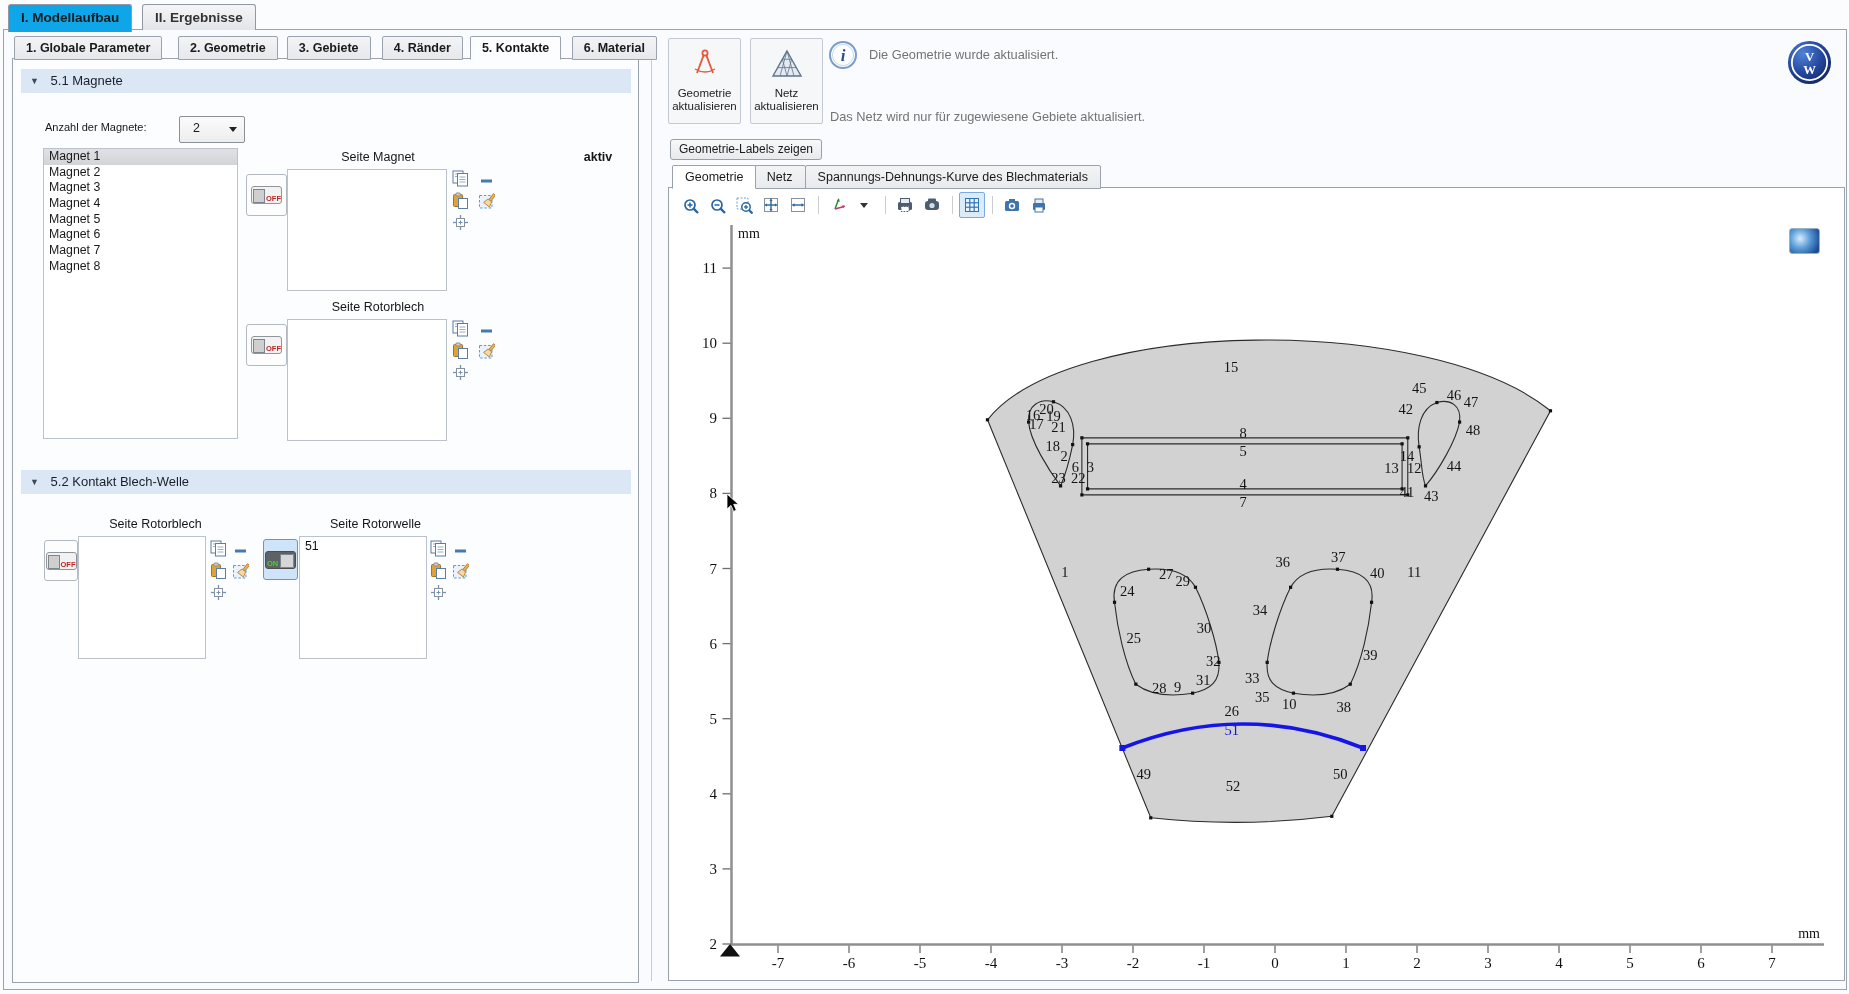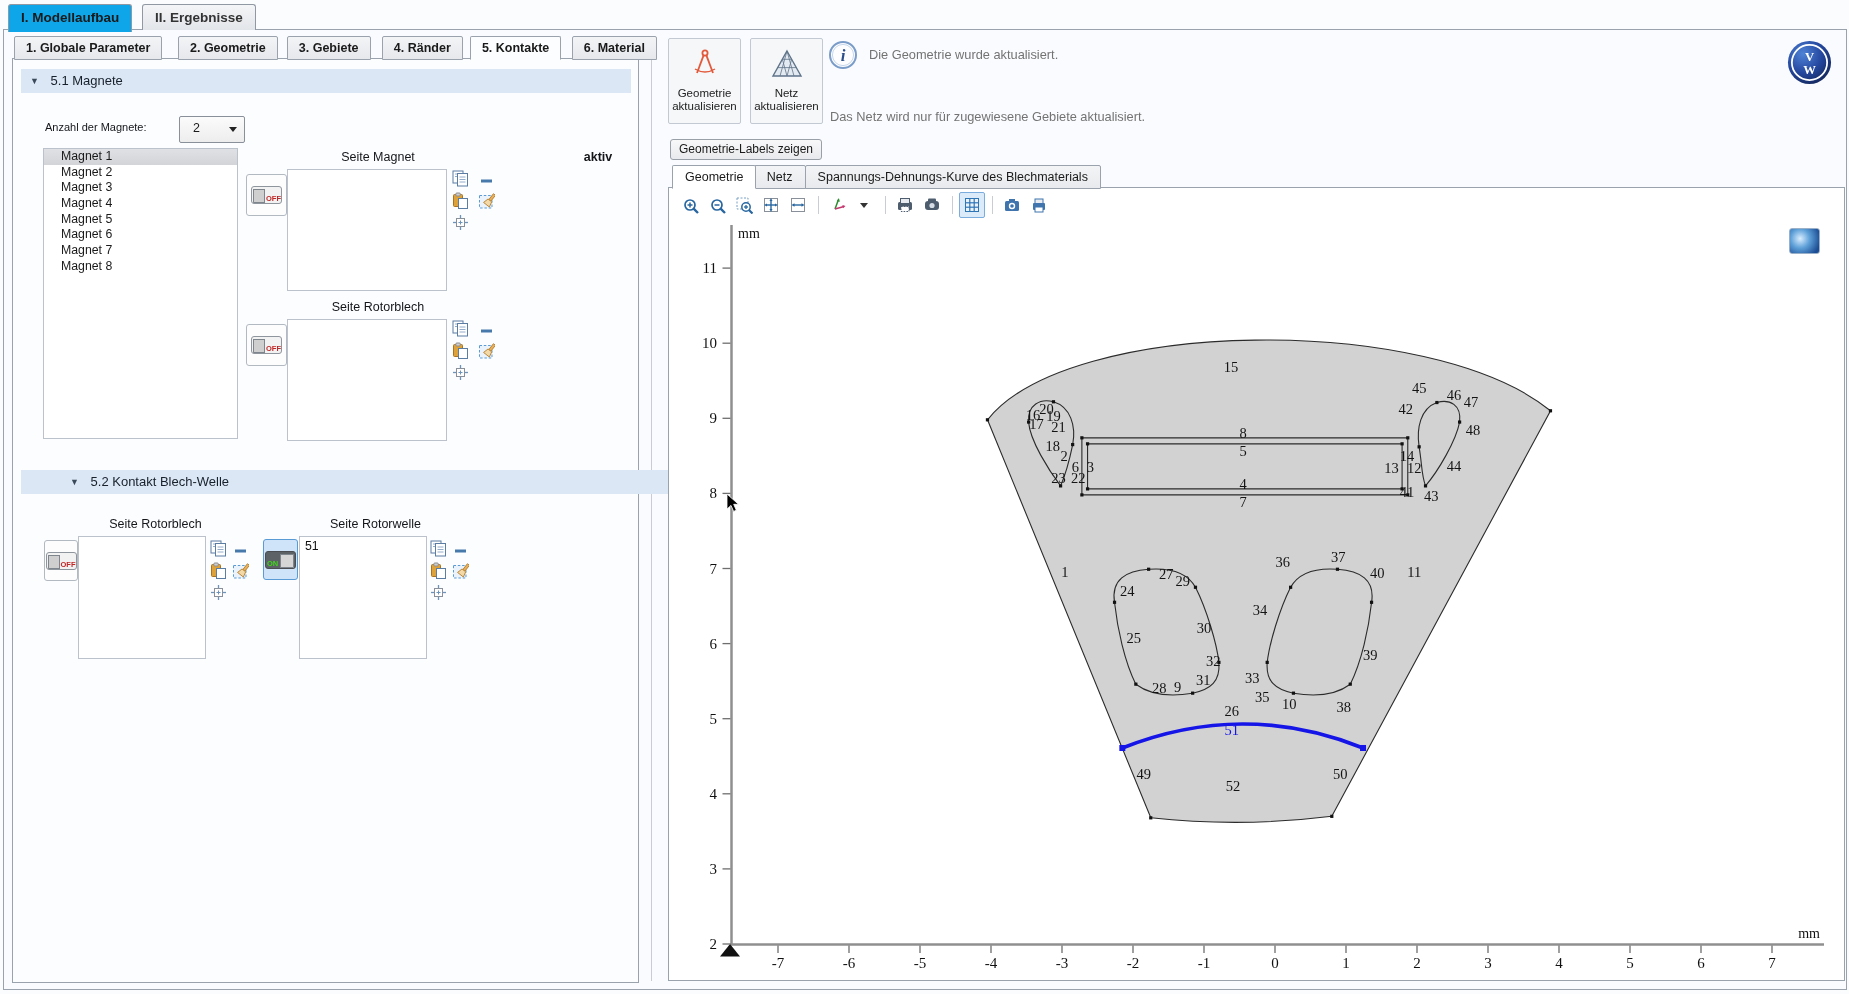--- a/index.html
+++ b/index.html
@@ -29,21 +29,21 @@
   .section-bar .tri{display:inline-block;margin:0 8px 0 9px;font-size:9px;color:#3b4a5a;
       transform:translateY(-1px);}
   .listbox{position:absolute;border:1px solid #bcc2cb;background:#fff;}
   .field-label{position:absolute;font-size:11px;color:#14161a;}
   .group-title{position:absolute;font-size:12.5px;color:#14161a;text-align:center;}
   .combo{position:absolute;border:1px solid #8a9099;background:linear-gradient(#fbfbfb,#ededee);
       border-radius:2px;font-size:12.5px;}
   .combo .val{position:absolute;left:13px;top:4px;}
   .combo .caret{position:absolute;right:7px;top:10px;width:0;height:0;
       border-left:4px solid transparent;border-right:4px solid transparent;border-top:5px solid #222;}
-  .magnet-item{height:15.7px;line-height:15.7px;font-size:12.3px;padding-left:17px;}
+  .magnet-item{height:15.7px;line-height:15.7px;font-size:12.3px;padding-left:5px;}
   .magnet-item.selected{background:linear-gradient(#e0e1e4,#d2d4d8);}
   .toggle-btn{position:absolute;border:1px solid #b3b9c1;border-radius:3px;background:#fdfdfe;
       display:flex;align-items:center;justify-content:center;}
   .toggle-btn.on{background:#cfe4f8;border:1.5px solid #5b9bd5;}
   .sw{width:29px;height:16px;border:1px solid #8f959c;border-radius:3px;display:flex;
       align-items:flex-end;background:#f2f2f2;overflow:hidden;}
   .sw .knob{width:12px;height:12px;background:#cfcfcf;border:1px solid #7f858c;margin:0 1px;}
   .sw .lbl{font-size:7.5px;font-weight:bold;flex:1;text-align:center;}
   .sw.off .lbl{color:#c22525;}
   .sw.on{background:#5d6267;border-color:#4a4e53;}
@@ -204,21 +204,21 @@
         <g stroke="#6b93bb" stroke-width="1.3">
           <line x1="8.5" y1="1" x2="8.5" y2="4"></line>
           <line x1="8.5" y1="13" x2="8.5" y2="16"></line>
           <line x1="1" y1="8.5" x2="4" y2="8.5"></line>
           <line x1="13" y1="8.5" x2="16" y2="8.5"></line>
         </g>
         <line x1="6.5" y1="8.5" x2="10.5" y2="8.5" stroke="#6b93bb"></line>
         <line x1="8.5" y1="6.5" x2="8.5" y2="10.5" stroke="#6b93bb"></line>
       </svg>
 
-    <div class="section-bar" style="top:411px;padding-left:40px;">
+    <div class="section-bar" style="top:411px;">
       <span class="tri">▼</span>
       <span>5.2 Kontakt Blech-Welle</span>
     </div>
 
     <div class="group-title" style="left:70px;top:458px;width:145px;">Seite Rotorblech</div>
     <div class="toggle-btn" style="left:31px;top:481px;width:32px;height:39px;">
       <div class="sw off">
           <span class="knob"></span>
           <span class="lbl">OFF</span>
         </div>

